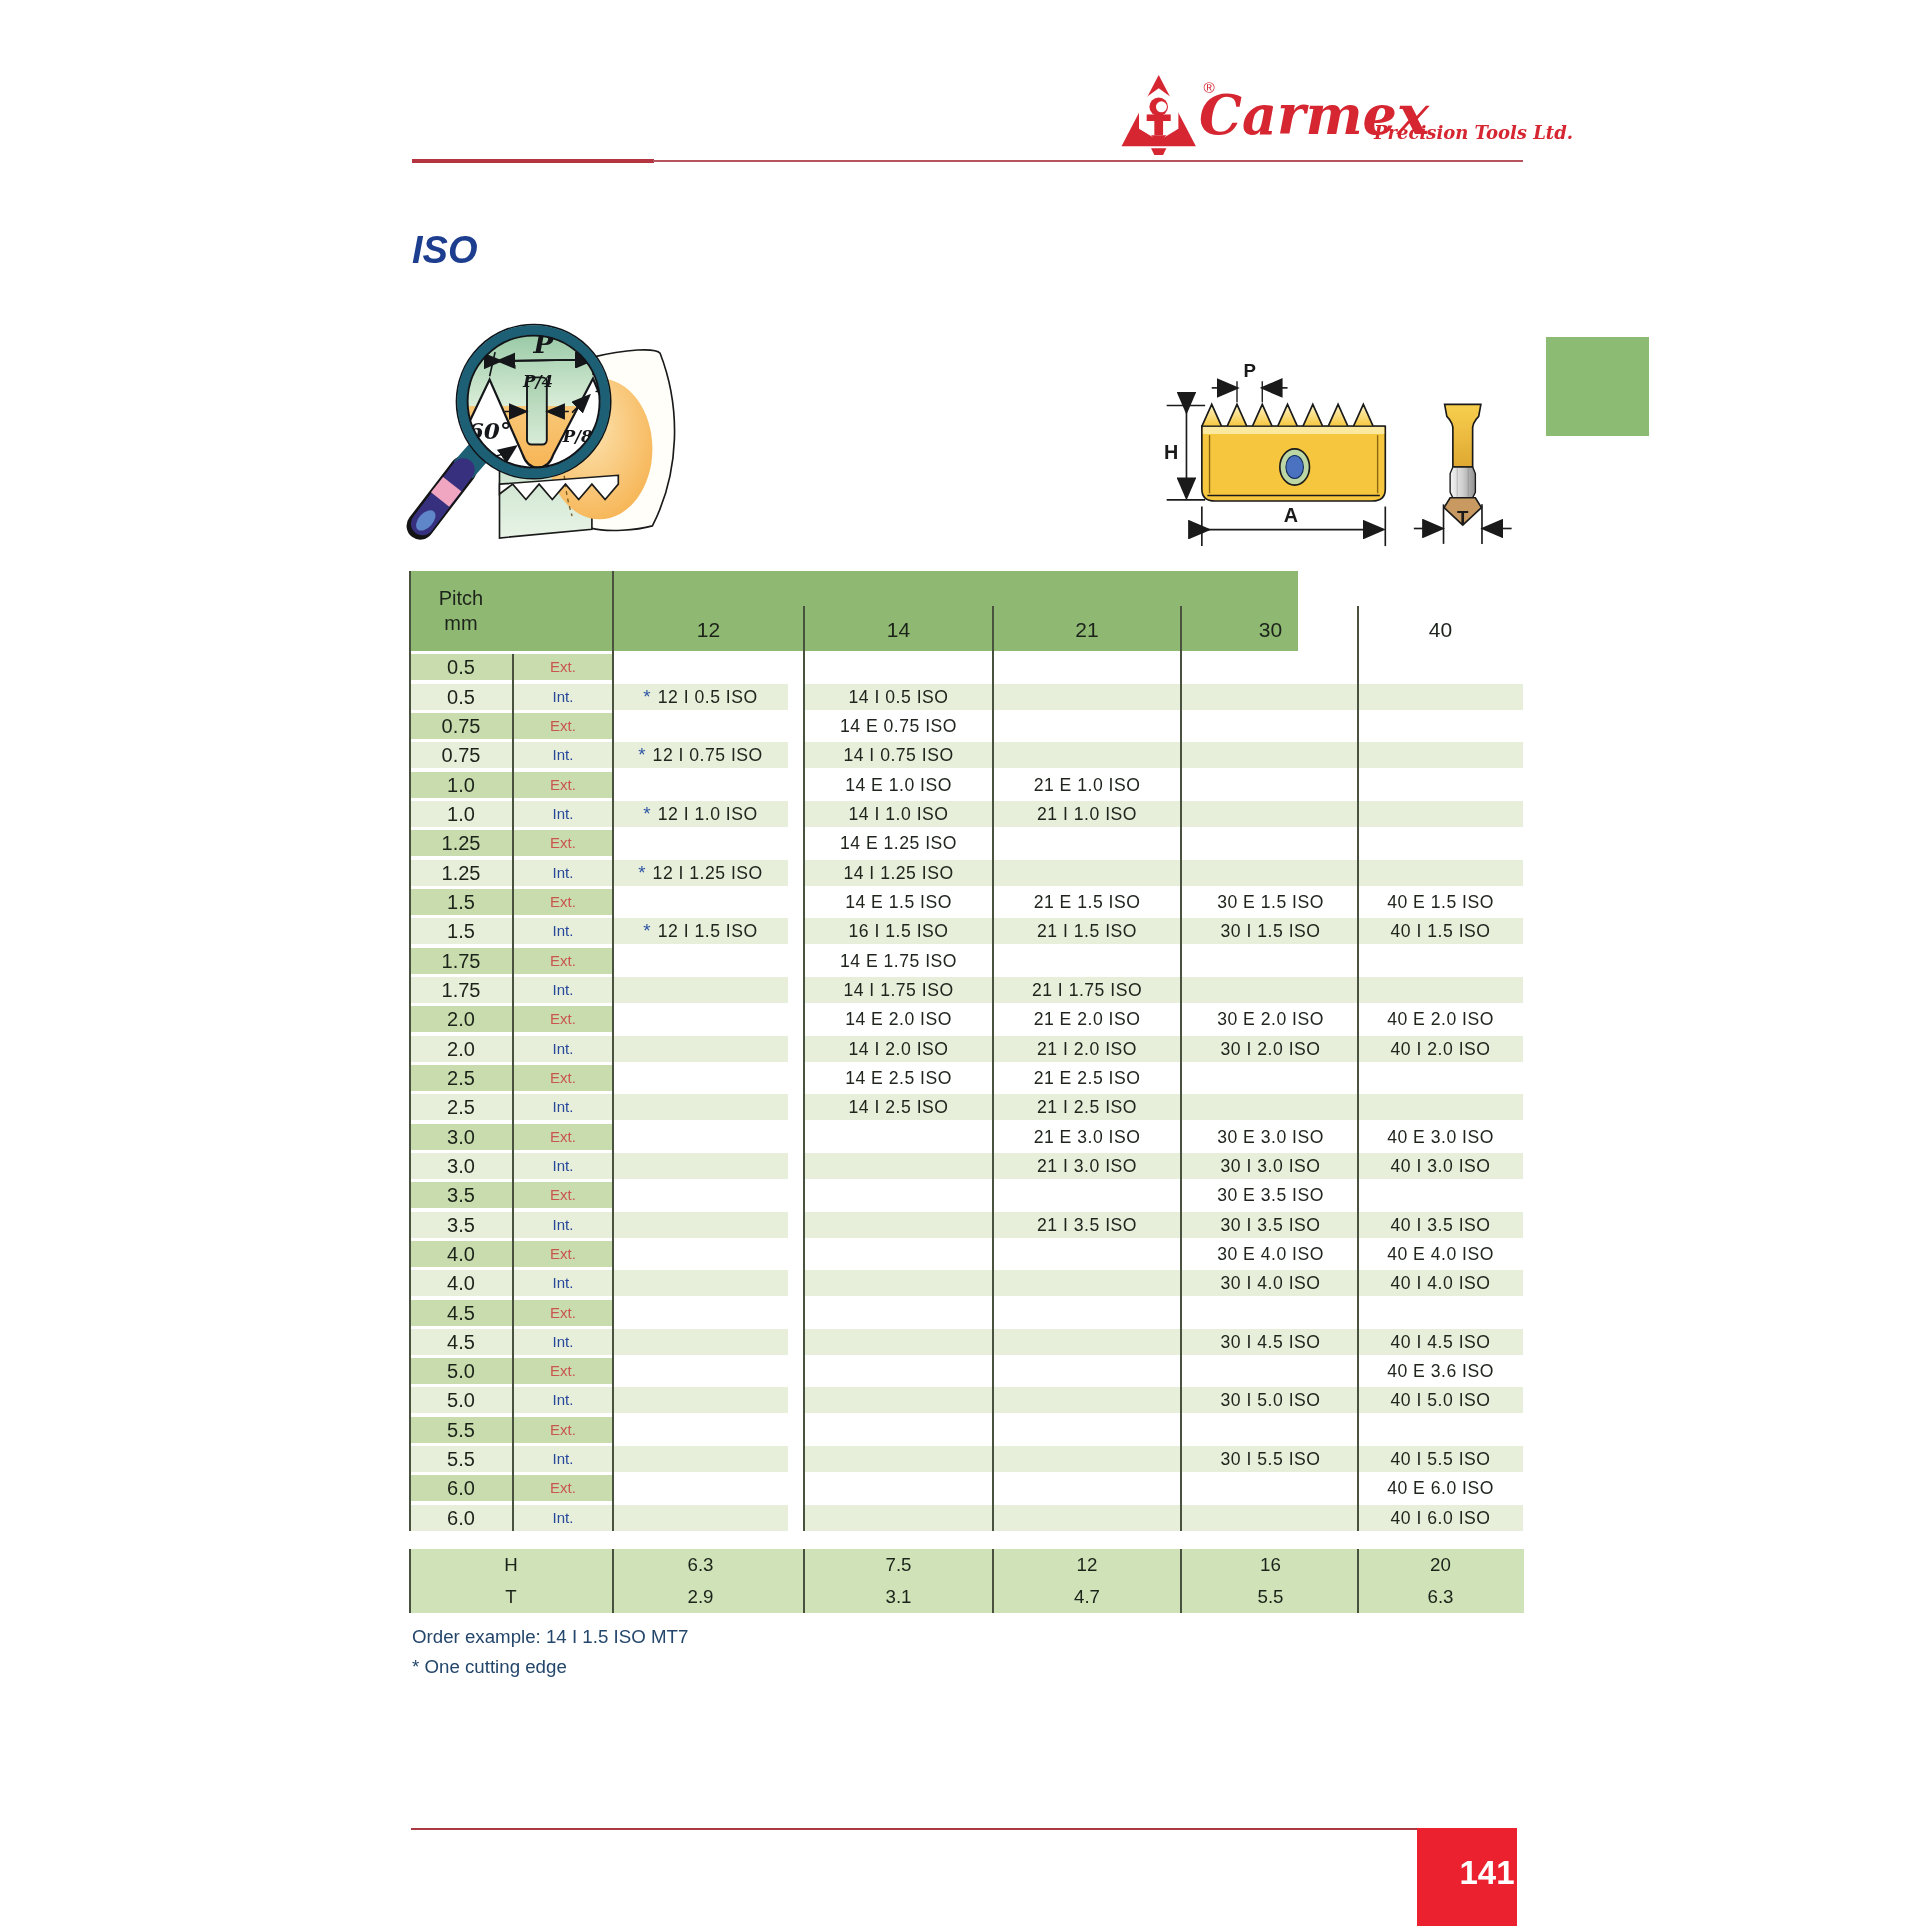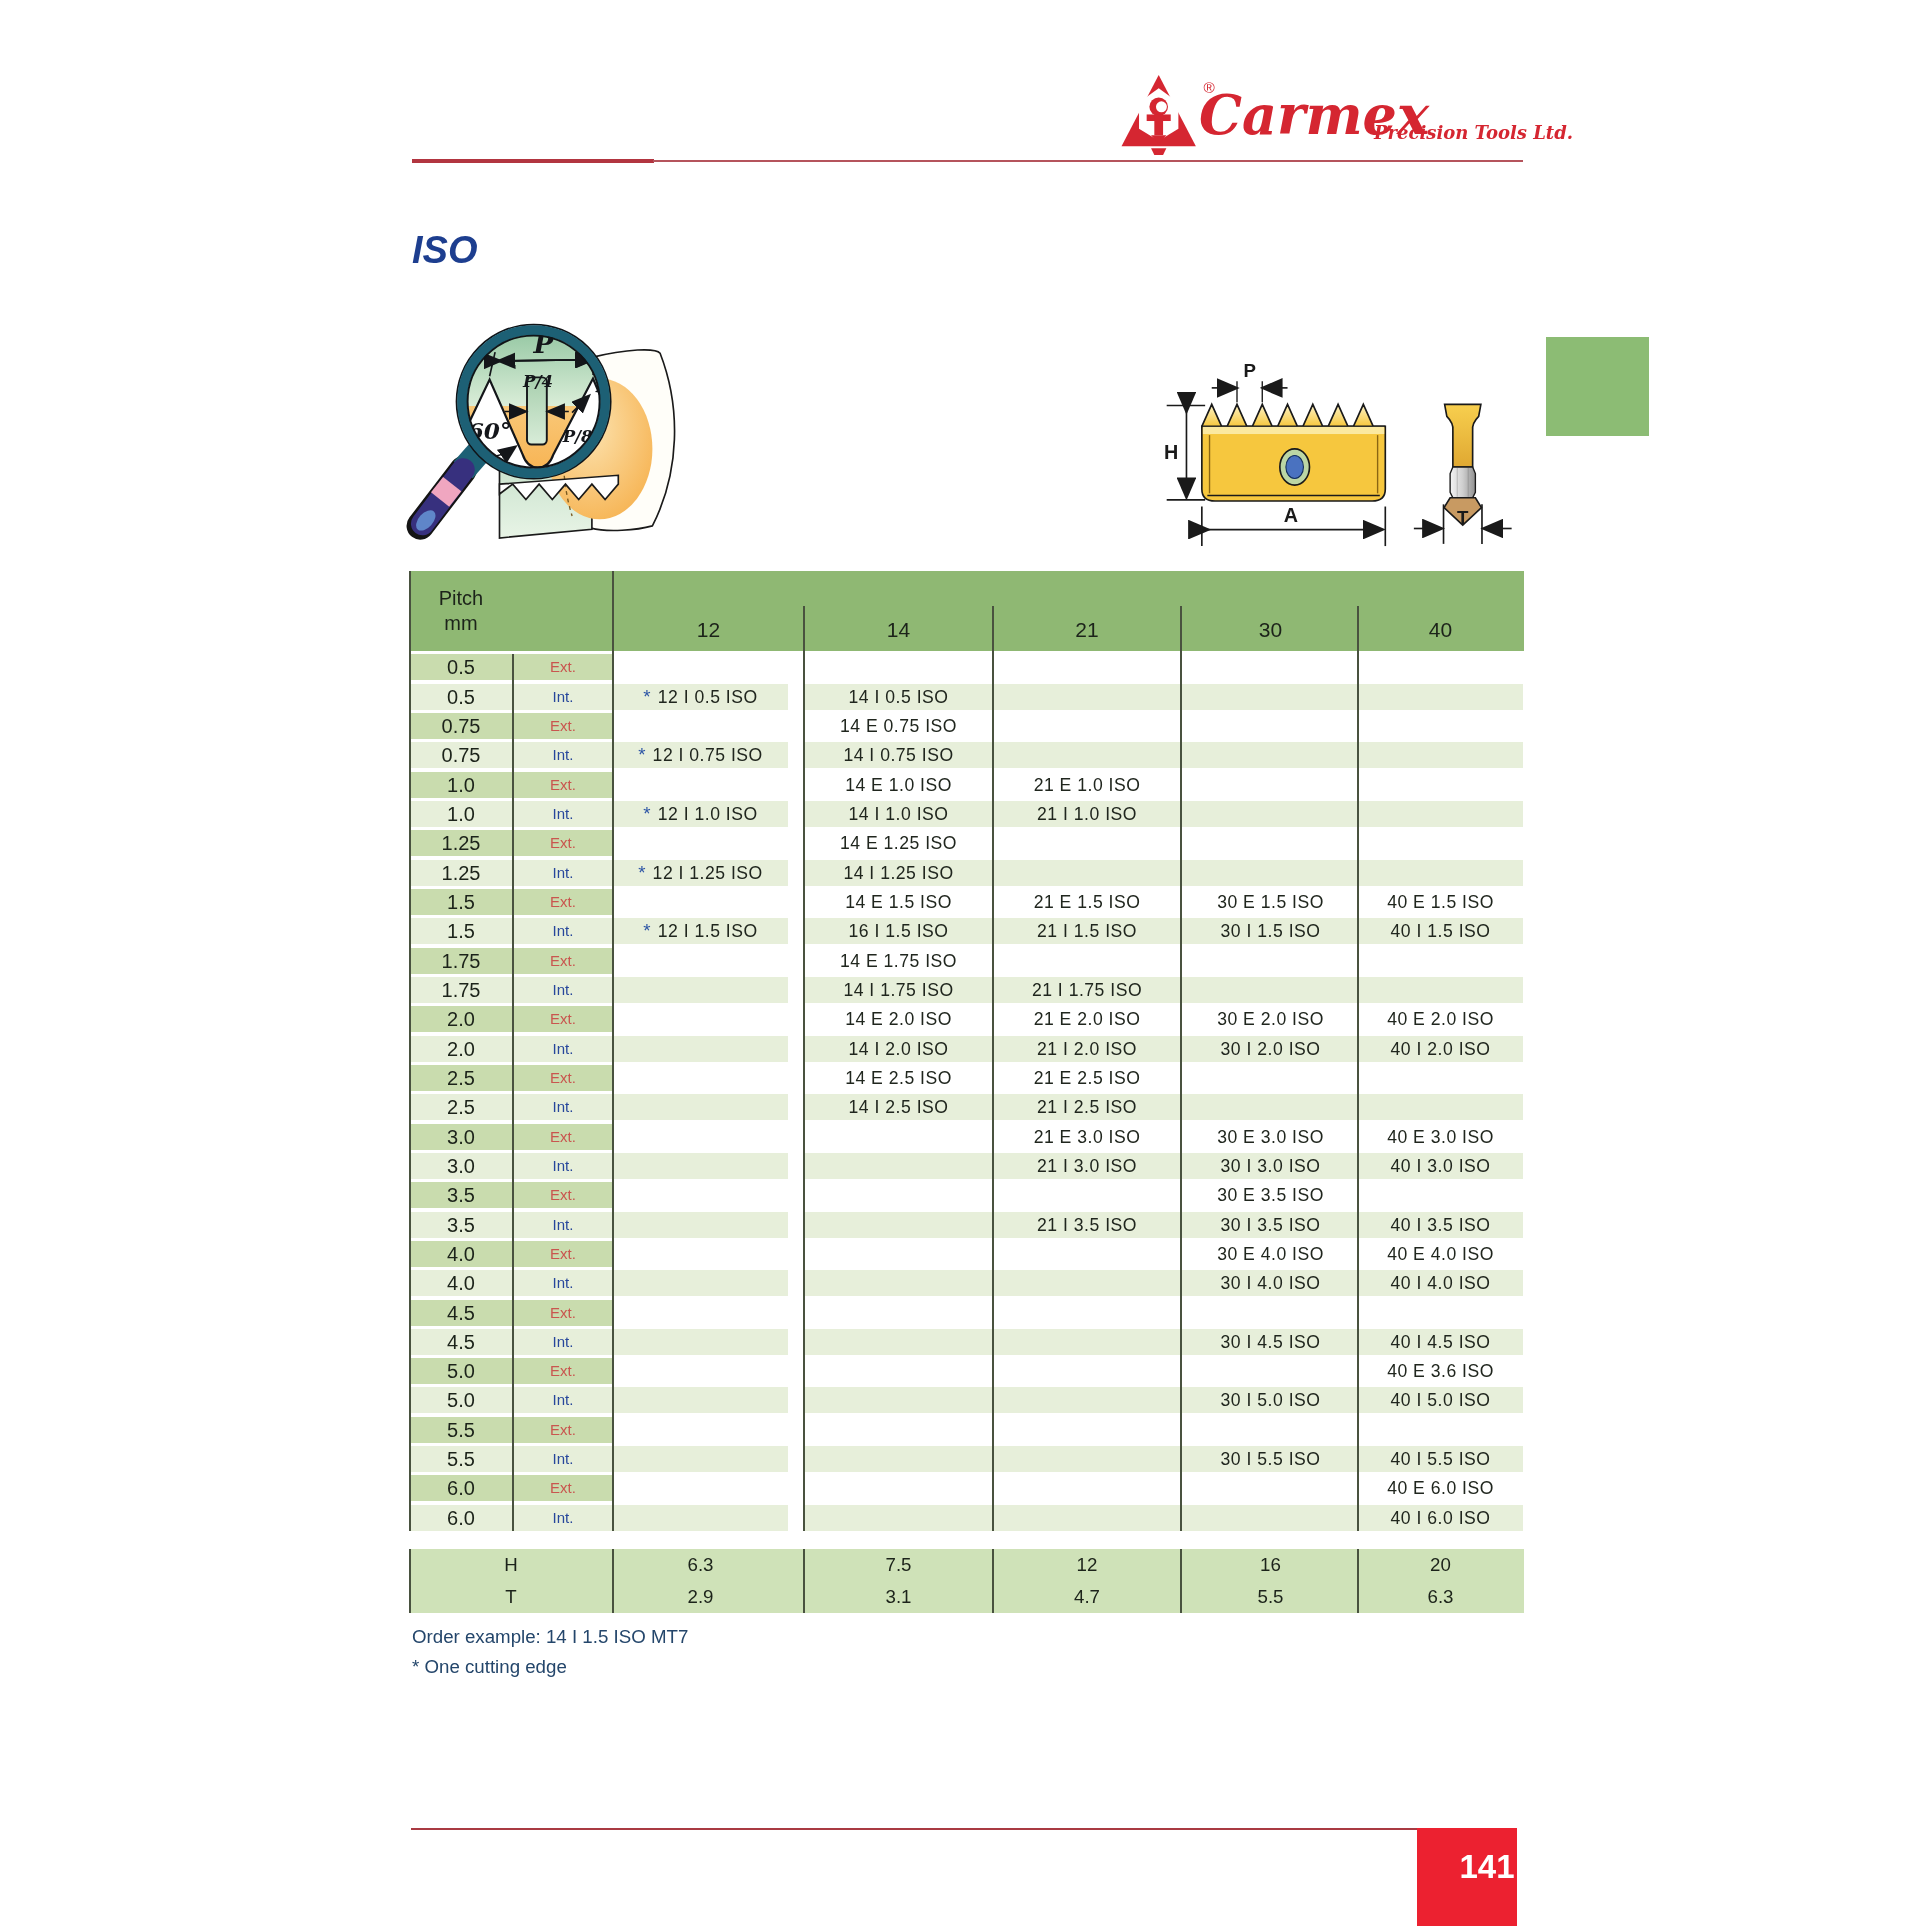--- a/index.html
+++ b/index.html
@@ -23,21 +23,21 @@
              font-style:italic;color:#1d3e8f;line-height:1.05;}
 
   .green-tab{position:absolute;left:1546px;top:337px;width:103px;height:99px;background:#8cbc74;}
 
   
   .mag-svg{position:absolute;left:406px;top:307px;}
   .insert-svg{position:absolute;left:1159px;top:335px;}
 
   
   #main-table{position:absolute;left:409px;top:571px;width:1115px;height:962px;}
-  .tbl-header{position:absolute;left:0;top:0;width:1115px;height:80px;background:#8fb873;}
+  .tbl-header{position:absolute;left:0;top:0;width:889px;height:80px;background:#8fb873;}
   .pitch-head{position:absolute;left:0;top:15.4px;width:104px;text-align:center;
               font-size:20px;line-height:25px;color:#1c231a;}
   .span-head{position:absolute;left:204px;top:7.7px;width:910px;height:28.6px;line-height:28.6px;
              text-align:center;font-size:18.7px;color:#1c231a;}
   .size-head{position:absolute;top:40px;height:38px;line-height:38px;text-align:center;
              font-size:21px;color:#1c231a;}
 
   .trow{position:absolute;left:0;width:1115px;height:26px;}
   .cell{position:absolute;height:26px;line-height:26px;text-align:center;white-space:nowrap;}
   .c0{left:0;width:104px}.c1{left:104px;width:100px}.c2{left:204px;width:175px}
@@ -58,21 +58,21 @@
   #dims-table{position:absolute;left:409px;top:1549px;width:1115px;height:64px;background:#cfe2b8;}
   .drow{position:absolute;left:0;width:1115px;height:32px;}
   .drow .cell{height:32px;line-height:32px;font-size:18.7px;}
   .dlabel{left:0;width:204px;}
 
   
   .note1{position:absolute;left:412px;top:1626px;font-size:18.7px;color:#24466b;}
   .note2{position:absolute;left:412px;top:1656px;font-size:18.7px;color:#24466b;}
   .bottom-rule{position:absolute;left:411px;top:1828px;width:1006px;height:2.2px;background:#a93a42;}
   .page-box{position:absolute;left:1417px;top:1828px;width:100px;height:98px;background:#ec2130;}
-  .page-num{display:block;margin-top:20px;text-align:center;font-size:33px;font-weight:bold;color:#ffffff;padding-left:40px;}
+  .page-num{display:block;margin-top:26px;text-align:center;font-size:33px;font-weight:bold;color:#ffffff;padding-left:40px;}
 
   svg text{font-family:"Liberation Sans", sans-serif;}
   .serif-it{font-family:"DejaVu Serif", serif;font-style:italic;font-weight:bold;}
 </style>
 </head>
 <body>
 
 <div class="page">
 
   <div class="rule-left"></div>

